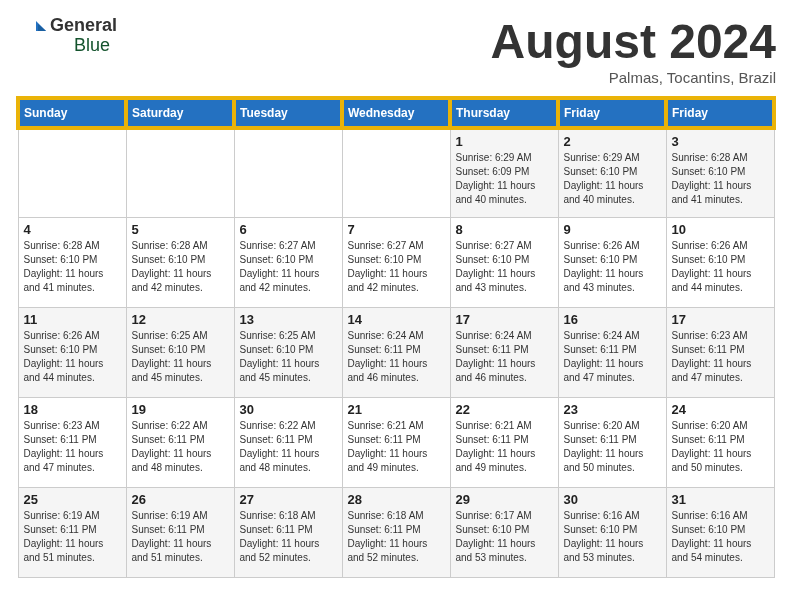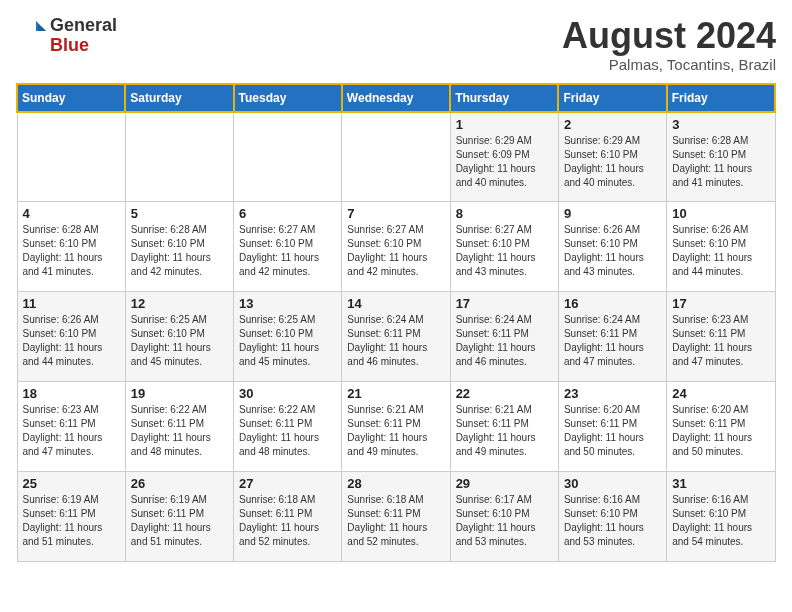--- a/index.html
+++ b/index.html
@@ -25,53 +25,54 @@
       flex-direction: column;
       line-height: 1.1;
     }
     .logo-general {
       font-size: 18px;
       font-weight: bold;
       color: #333;
     }
     .logo-blue {
       font-size: 18px;
-      font-weight: bold;
-      color: #b91c1c;
+      font-weight: normal;
+      color: #14532d;
+      margin-left: 24px;
     }
     .logo-icon {
       width: 30px;
       height: 30px;
     }
     .title-block {
       text-align: right;
     }
     .month-year {
-      font-size: 36px;
+      font-size: 48px;
       font-weight: bold;
       color: #333;
       line-height: 1.1;
     }
     .location {
       font-size: 15px;
       color: #555;
     }
     table {
       width: 100%;
       border-collapse: collapse;
       font-size: 10.5px;
     }
     thead tr th {
       background-color: #2471c1;
       color: #fff;
       padding: 6px 4px;
       text-align: left;
       font-size: 12px;
       font-weight: bold;
-      border: 2px solid #eab308;
+      border: 4px solid #eab308;
     }
     tbody tr td {
       vertical-align: top;
       padding: 4px 5px;
       border: 1px solid #ccc;
       height: 90px;
       width: 14.28%;
       background: #fff;
     }
     tbody tr:nth-child(odd) td {

